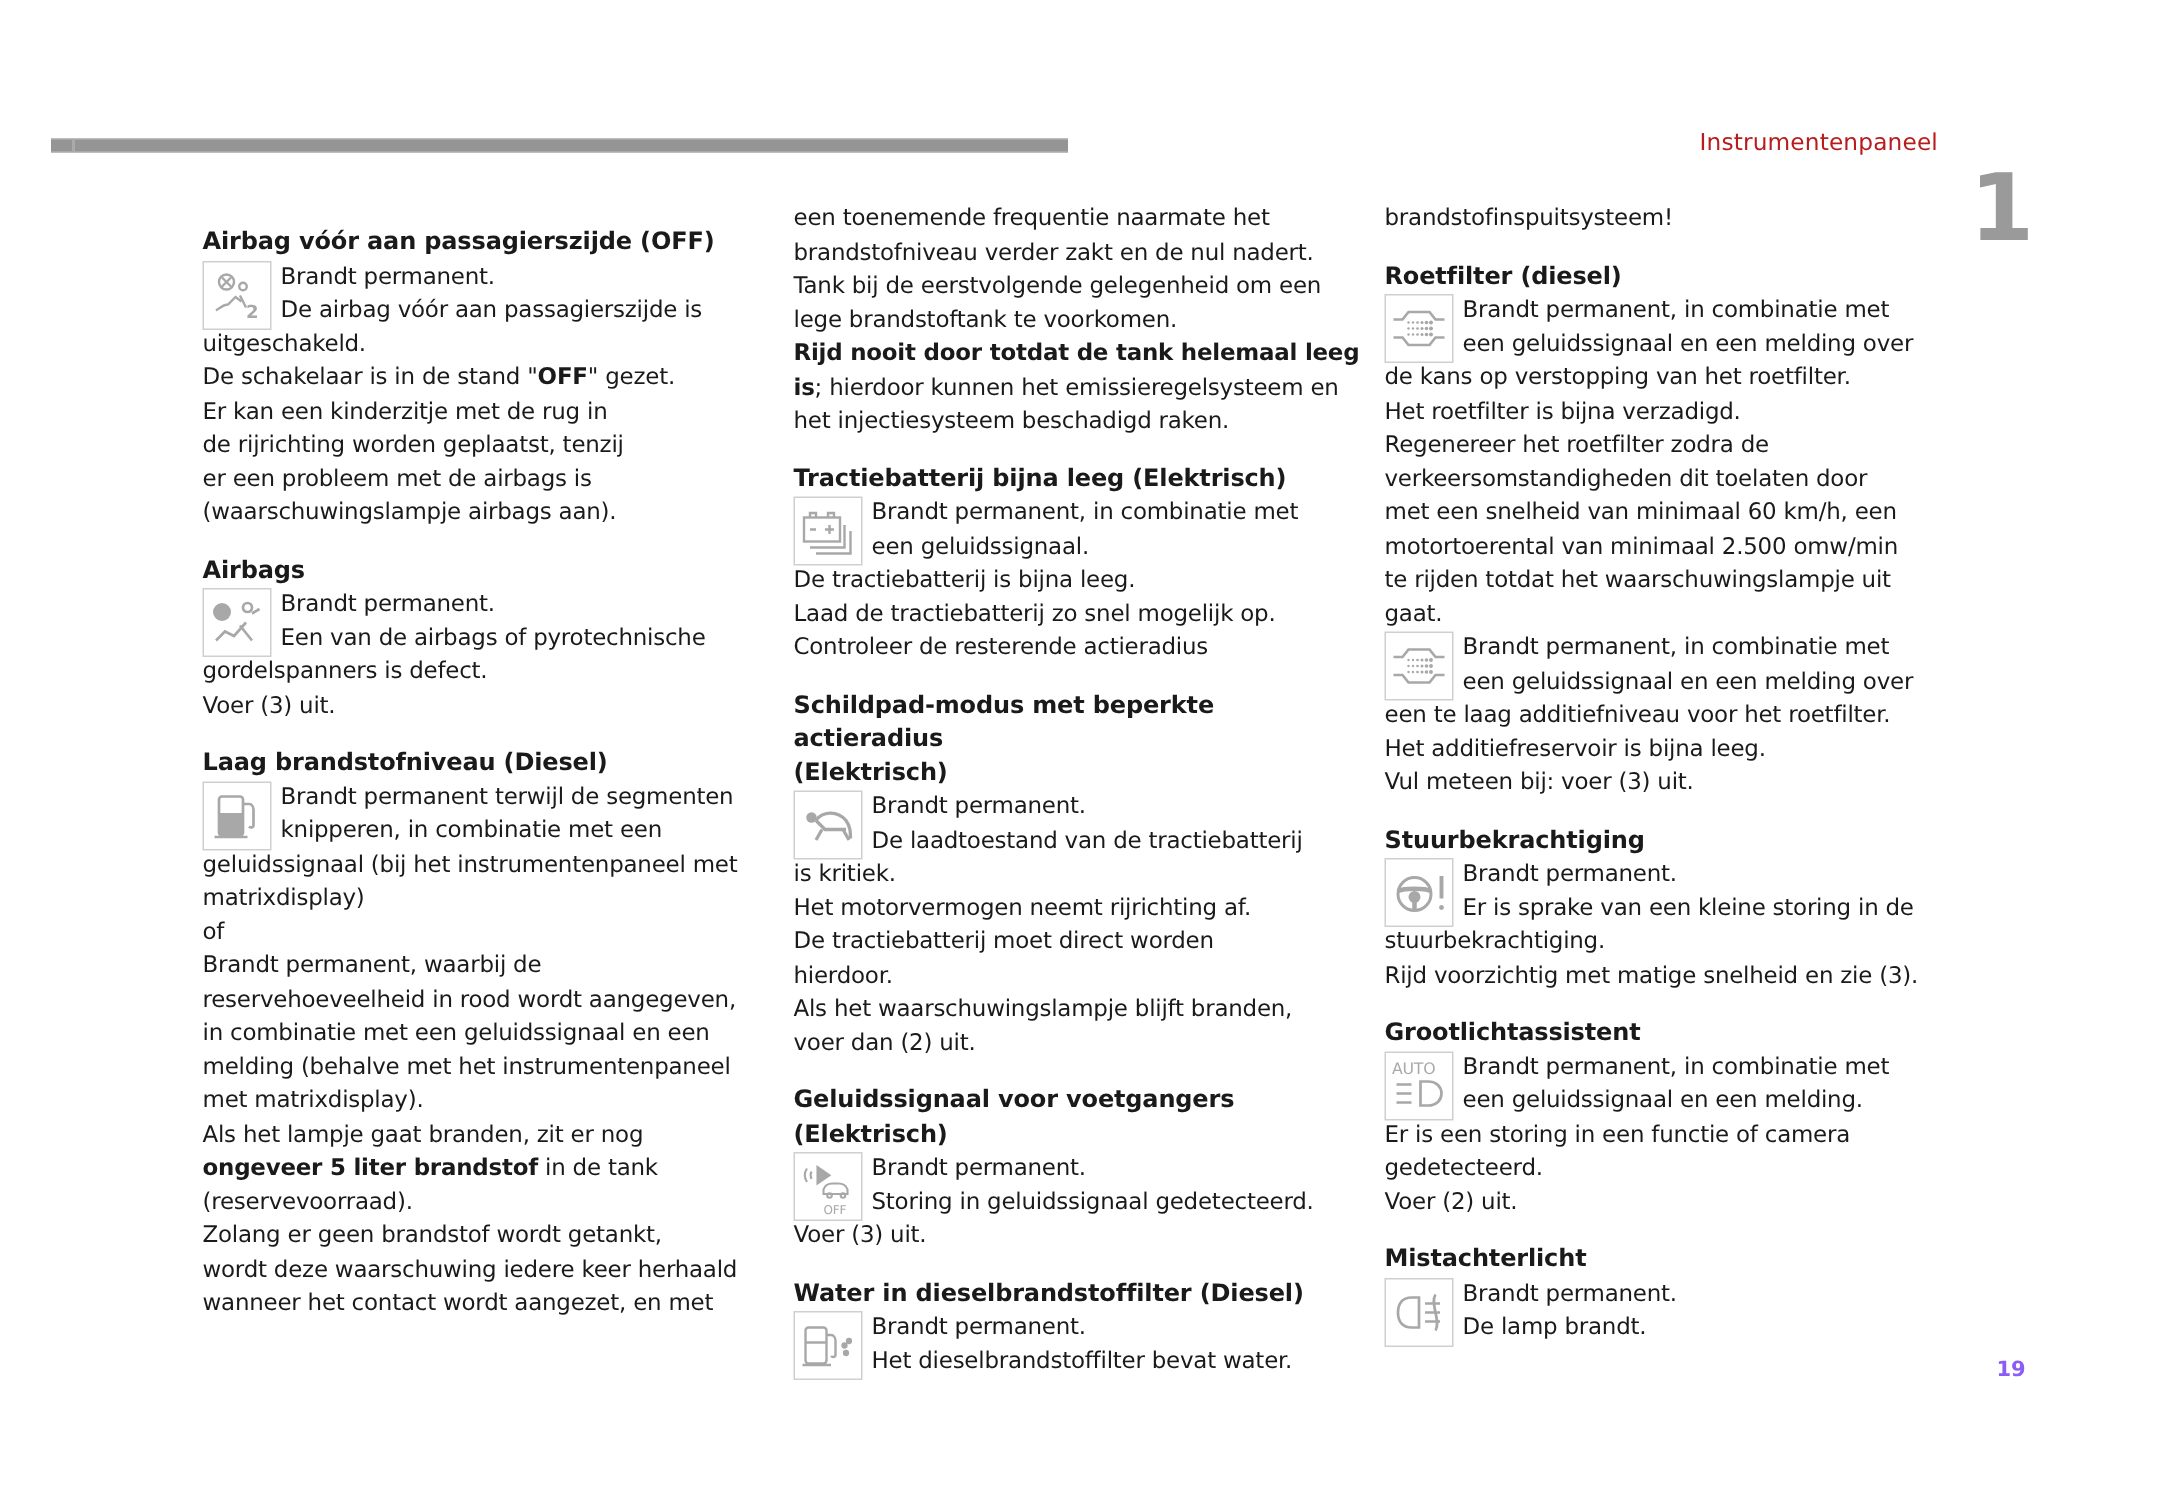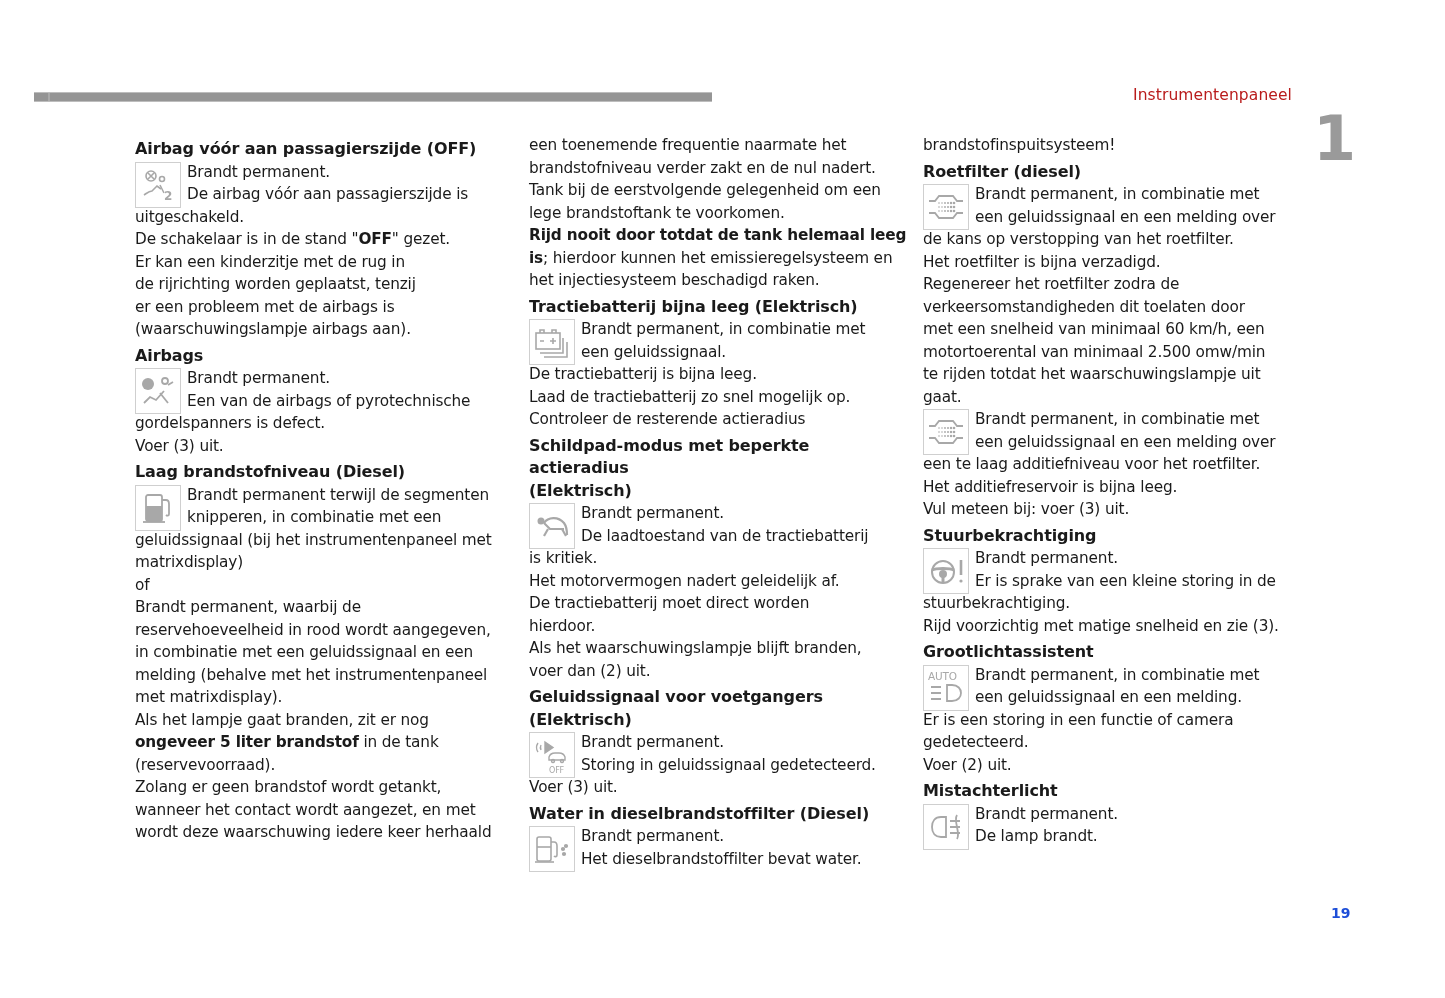--- a/index.html
+++ b/index.html
@@ -3,29 +3,29 @@
 <meta charset="utf-8">
 <style>
   * { box-sizing: border-box; margin: 0; padding: 0; }
   html, body { width: 1445px; height: 998px; background: #ffffff; overflow: hidden; }
   body { position: relative; font-family: "DejaVu Sans", sans-serif; color: #1a1a1a; }
 
   .top-bar { position: absolute; left: 34px; top: 92px; width: 678px; height: 10px; background: #959595; border-top: 1px solid #bdbdbd; border-bottom: 1px solid #bdbdbd; }
   .top-bar .notch { position: absolute; left: 14px; top: 0; width: 2px; height: 100%; background: #aaaaaa; }
   .header-title { position: absolute; left: 1133px; top: 86px; font-size: 15.5px; color: #b91c1c; letter-spacing: 0.1px; }
   .chapter-num { position: absolute; left: 1313px; top: 108px; font-size: 62px; font-weight: bold; color: #9a9a9a; line-height: 1; }
-  .page-num { position: absolute; left: 1331px; top: 905px; font-size: 14px; font-weight: bold; color: #1d4ed8; }
+  .page-num { position: absolute; left: 1331px; top: 905px; font-size: 14px; font-weight: bold; color: #8b5cf6; }
 
   .col { position: absolute; top: 134px; font-size: 15.3px; line-height: 22.5px; letter-spacing: -0.15px; }
   .col1 { left: 135px; width: 375px; }
   .col2 { left: 529px; width: 375px; }
   .col3 { left: 923px; width: 370px; }
 
   .heading { font-weight: bold; font-size: 16px; line-height: 22.5px; margin-top: 5px; letter-spacing: -0.1px; }
-  .heading:first-child { margin-top: 4px; }
+  .heading:first-child { margin-top: 16px; }
   .line { white-space: nowrap; }
   .b { font-weight: bold; }
 
   .icon-row { position: relative; padding-left: 52px; min-height: 45px; }
   .icon-box { position: absolute; left: 0; top: 1px; width: 46px; height: 46px; border: 1px solid #cfcfcf; background: #fff; display: flex; align-items: center; justify-content: center; }
   .icon-box svg { width: 40px; height: 40px; }
 </style>
 </head>
 <body>
 
@@ -99,22 +99,22 @@
     <div class="line">of</div>
     <div class="line">Brandt permanent, waarbij de</div>
     <div class="line">reservehoeveelheid in rood wordt aangegeven,</div>
     <div class="line">in combinatie met een geluidssignaal en een</div>
     <div class="line">melding (behalve met het instrumentenpaneel</div>
     <div class="line">met matrixdisplay).</div>
     <div class="line">Als het lampje gaat branden, zit er nog</div>
     <div class="line"><span class="b">ongeveer 5 liter brandstof</span><span> in de tank</span></div>
     <div class="line">(reservevoorraad).</div>
     <div class="line">Zolang er geen brandstof wordt getankt,</div>
+    <div class="line">wordt deze waarschuwing iedere keer herhaald</div>
     <div class="line">wanneer het contact wordt aangezet, en met</div>
-    <div class="line">wordt deze waarschuwing iedere keer herhaald</div>
   </div>
 </div>
 
 <div class="col col2">
   <div>
     <div class="line">een toenemende frequentie naarmate het</div>
     <div class="line">brandstofniveau verder zakt en de nul nadert.</div>
     <div class="line">Tank bij de eerstvolgende gelegenheid om een</div>
     <div class="line">lege brandstoftank te voorkomen.</div>
     <div class="line b">Rijd nooit door totdat de tank helemaal leeg</div>
@@ -154,21 +154,21 @@
           <path d="M12 17c4-6 14-7 20 0c3 4 3 8 3 12"></path>
           <path d="M12 17l6 6h14"></path>
             <path d="M16 23l-4 7"></path>
             <path d="M30 23l4 7"></path>
         </svg>
       </div>
       <div class="line">Brandt permanent.</div>
       <div class="line">De laadtoestand van de tractiebatterij</div>
     </div>
     <div class="line">is kritiek.</div>
-    <div class="line">Het motorvermogen nadert geleidelijk af.</div>
+    <div class="line">Het motorvermogen neemt rijrichting af.</div>
     <div class="line">De tractiebatterij moet direct worden</div>
     <div class="line">hierdoor.</div>
     <div class="line">Als het waarschuwingslampje blijft branden,</div>
     <div class="line">voer dan (2) uit.</div>
   </div>
 
   <div>
     <div class="heading">
       <div>Geluidssignaal voor voetgangers</div>
       <div>(Elektrisch)</div>

